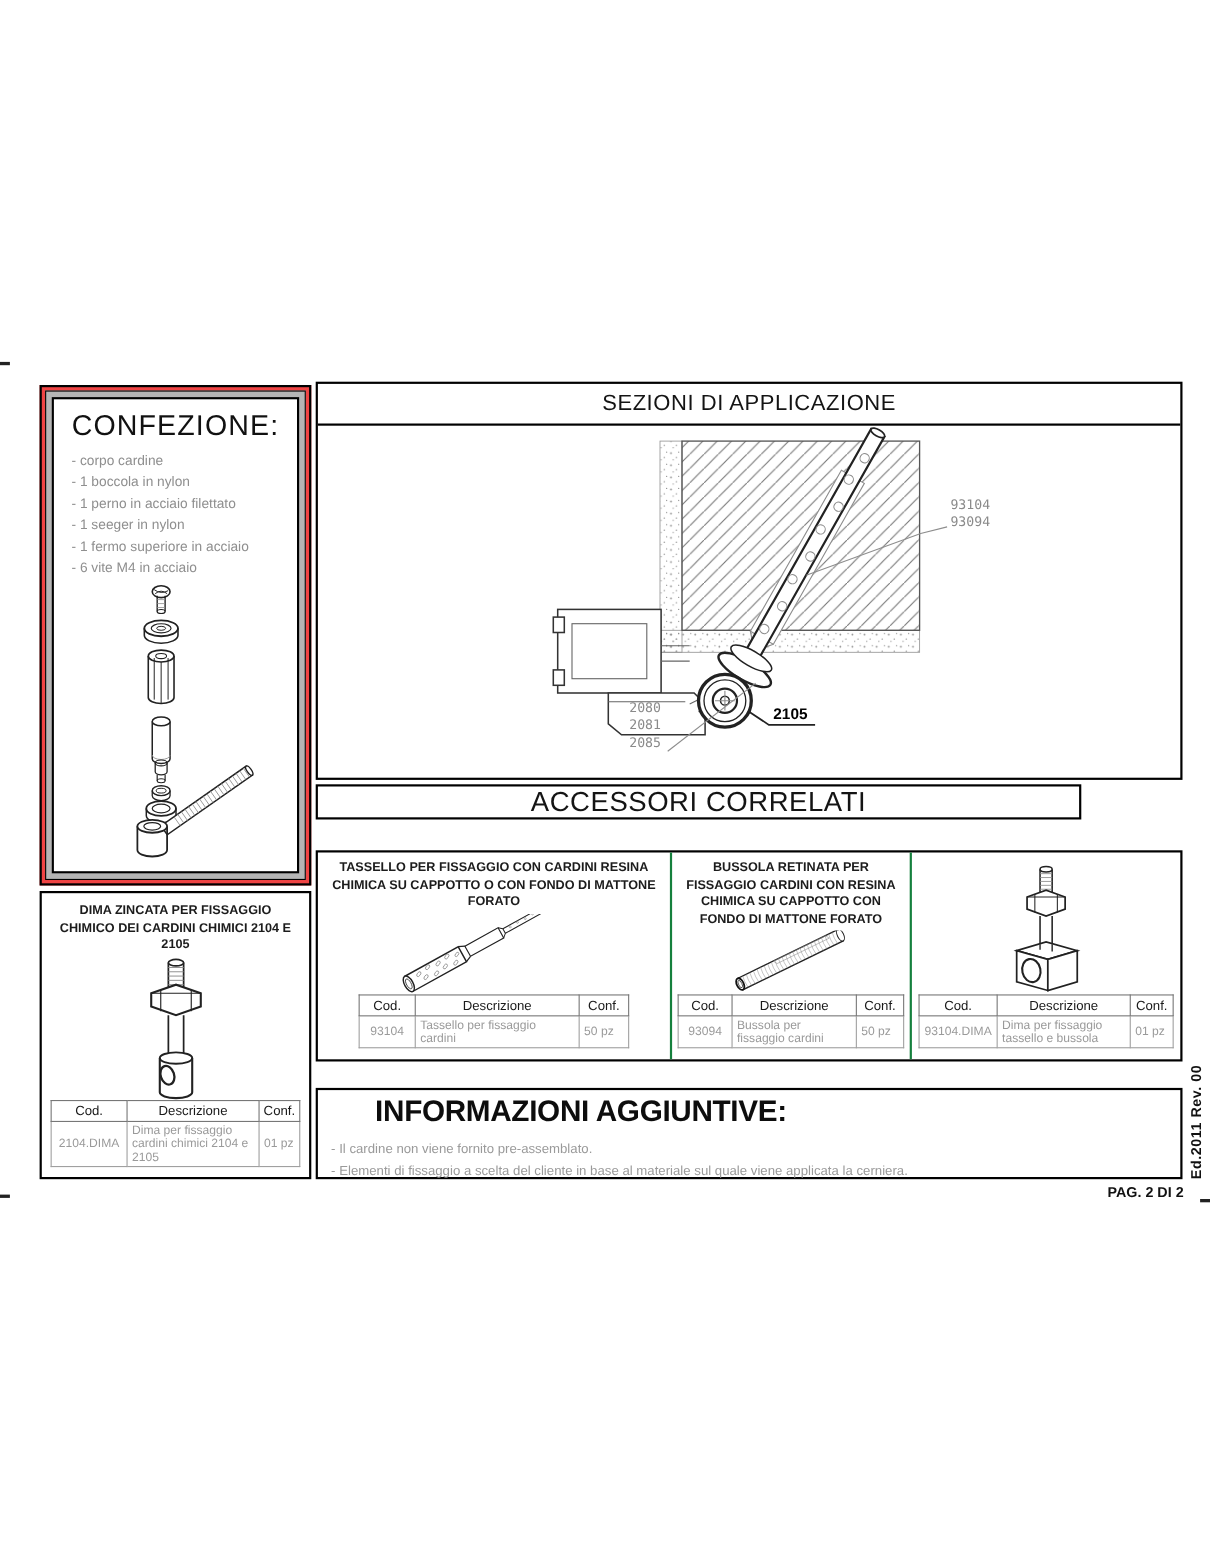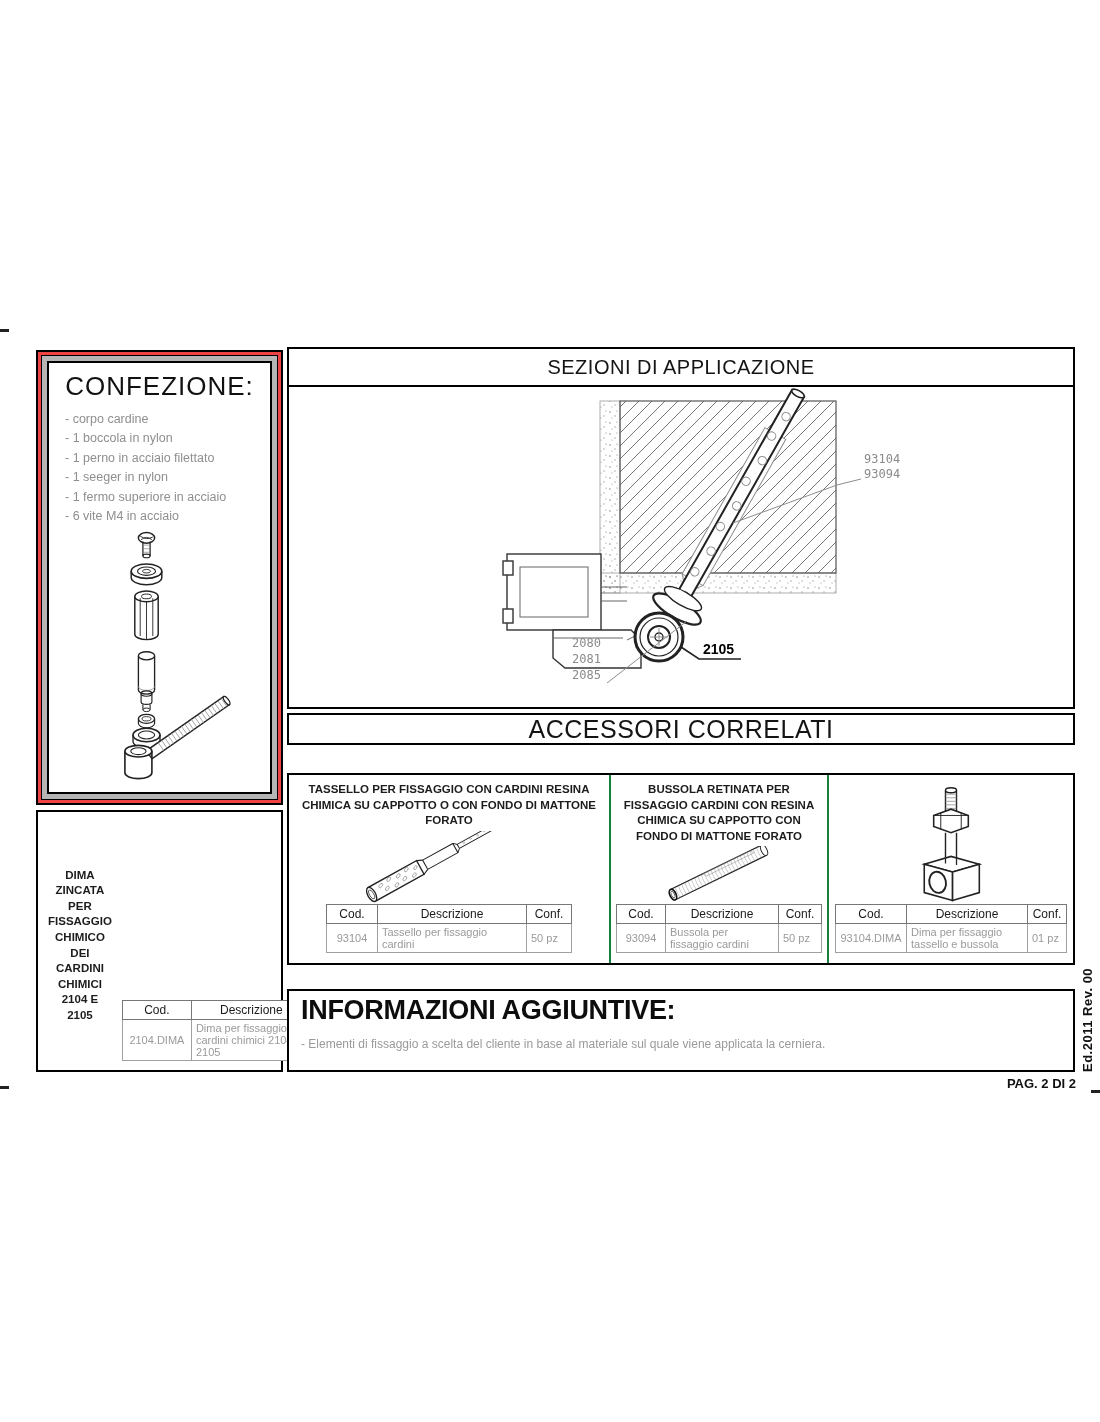--- a/index.html
+++ b/index.html
@@ -36,21 +36,21 @@
   .panel-title { font-size:11.5px; font-weight:bold; color:#1c1c1c; text-align:center; line-height:1.35; padding:0 10px; }
 
   
   .ptable { border-collapse:collapse; background:#fff; table-layout:fixed; }
   .ptable th { border:1px solid #777; font-weight:normal; font-size:12px; color:#1a1a1a; padding:2px 3px; text-align:center; background:#fff; }
   .ptable td { border:1px solid #a0a0a0; font-size:11px; color:#9a9a9a; padding:2px 4px; text-align:left; }
   .ptable td.c { text-align:center; }
   .tbl-wrap { margin-top:auto; margin-bottom:10px; }
 
   
-  .info-title { font-size:27px; font-weight:bold; color:#0d0d0d; letter-spacing:-0.3px; }
+  .info-title { font-size:27px; font-weight:bold; color:#0d0d0d; letter-spacing:-0.3px;margin-left:40px; }
   .info-bullets { margin-top:9px; font-size:12px; color:#9a9a9a; line-height:1.65; }
 
   
   .edition {
     position:absolute; left:1080px; top:938px; height:134px;
     writing-mode:vertical-rl; transform:rotate(180deg);
     font-size:13px; font-weight:bold; color:#111; letter-spacing:0.5px;
     display:flex; align-items:center;
   }
   .pagefoot { position:absolute; left:930px; top:1076px; width:146px; text-align:right; font-size:13px; font-weight:bold; color:#111; }
@@ -190,21 +190,21 @@
 
     <text class="code" x="575" y="76">93104</text>
     <text class="code" x="575" y="91">93094</text>
     <text class="code" x="283" y="260">2080</text>
     <text class="code" x="283" y="276">2081</text>
     <text class="code" x="283" y="292">2085</text>
     <text x="414" y="267" font-size="14" font-weight="bold" fill="#000">2105</text>
   </svg>
 </div>
 
-<div class="fbox acc-band band-title" style="left:287px;top:713px;width:788px;height:32px">
+<div class="fbox acc-band band-title" style="left:287px;top:713px;width:696px;height:32px">
   <span>ACCESSORI CORRELATI</span>
 </div>
 
 <div class="fbox panels" style="left:287px;top:773px;width:788px;height:192px">
 
   <div class="panel" style="flex:0 0 320px">
     <div class="panel-title">TASSELLO PER FISSAGGIO CON CARDINI RESINA CHIMICA SU CAPPOTTO O CON FONDO DI MATTONE FORATO</div>
     <svg viewBox="0 0 310 132" style="width:300px;height:124px;margin-top:2px">
       <g transform="translate(16,114) rotate(-29)">
         <rect class="ln wh" x="0" y="-14" width="100" height="28" stroke-width="2.4"></rect>
@@ -317,21 +317,21 @@
           <td class="c">93104.DIMA</td>
           <td>Dima per fissaggio tassello e bussola</td>
           <td>01 pz</td>
         </tr>
           </tbody>
       </table>
     </div>
   </div>
 </div>
 
-<div class="fbox" style="left:36px;top:810px;width:247px;height:262px;display:flex;flex-direction:row;align-items:center;padding-top:9px">
+<div class="fbox" style="left:36px;top:810px;width:247px;height:262px;display:flex;flex-direction:column;align-items:center;padding-top:9px">
   <div class="panel-title">DIMA ZINCATA PER FISSAGGIO CHIMICO DEI CARDINI CHIMICI 2104 E 2105</div>
   <svg viewBox="0 0 160 150" style="width:142px;height:130px;margin-top:2px">
     <path class="ln wh" d="M72,6 V34 M88,6 V34" stroke-width="1.8"></path>
     <path class="lng" d="M72,11 H88 M72,15.5 H88 M72,20 H88 M72,24.5 H88 M72,29 H88" stroke-width="1"></path>
     <ellipse class="ln wh" cx="80" cy="6" rx="8" ry="3.4" stroke-width="1.8"></ellipse>
     <polygon class="ln wh" points="54,38 80,29 106,38 106,52 80,61 54,52" stroke-width="2.2"></polygon>
     <path class="ln" d="M64,34.5 V57 M96,34.5 V57 M54,38 L106,38" stroke-width="1.2"></path>
     <path class="ln wh" d="M72,61 V106 M88,61 V106" stroke-width="1.8"></path>
     <ellipse class="ln wh" cx="80" cy="106" rx="17" ry="6" stroke-width="2"></ellipse>
     <path class="ln wh" d="M63,106 V142 M97,106 V142 M63,142 A17,6 0 0 0 97,142" stroke-width="2.2"></path>
@@ -353,18 +353,19 @@
         <td>01 pz</td>
       </tr>
         </tbody>
     </table>
   </div>
 </div>
 
 <div class="fbox" style="left:287px;top:989px;width:788px;height:83px;padding:4px 12px;box-sizing:border-box">
   <div class="info-title">INFORMAZIONI AGGIUNTIVE:</div>
   <div class="info-bullets">
+    <div>- Il cardine non viene fornito pre-assemblato.</div>
     <div>- Elementi di fissaggio a scelta del cliente in base al materiale sul quale viene applicata la cerniera.</div>
   </div>
 </div>
 
 <div class="edition">Ed.2011 Rev. 00</div>
 <div class="pagefoot">PAG. 2 DI 2</div>
 
 </body></html>

